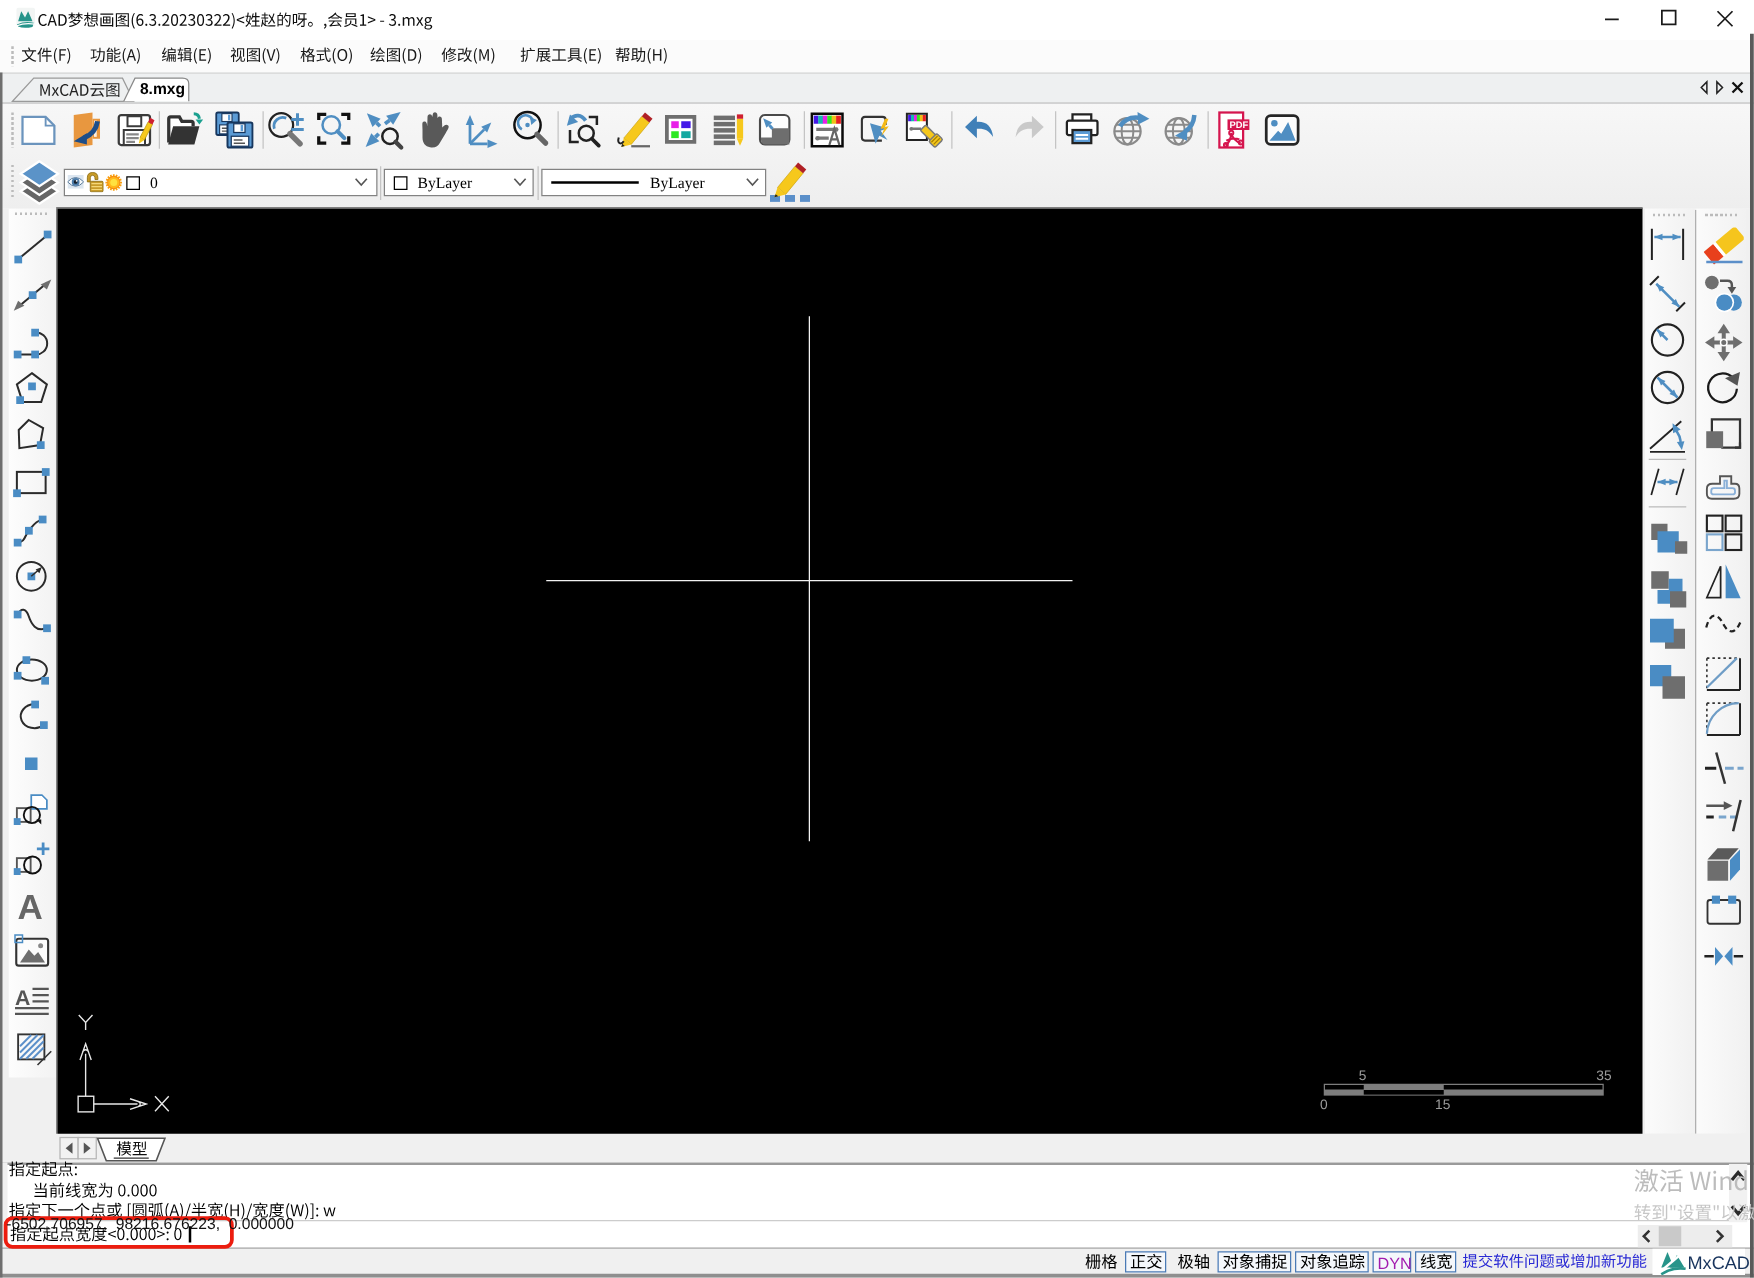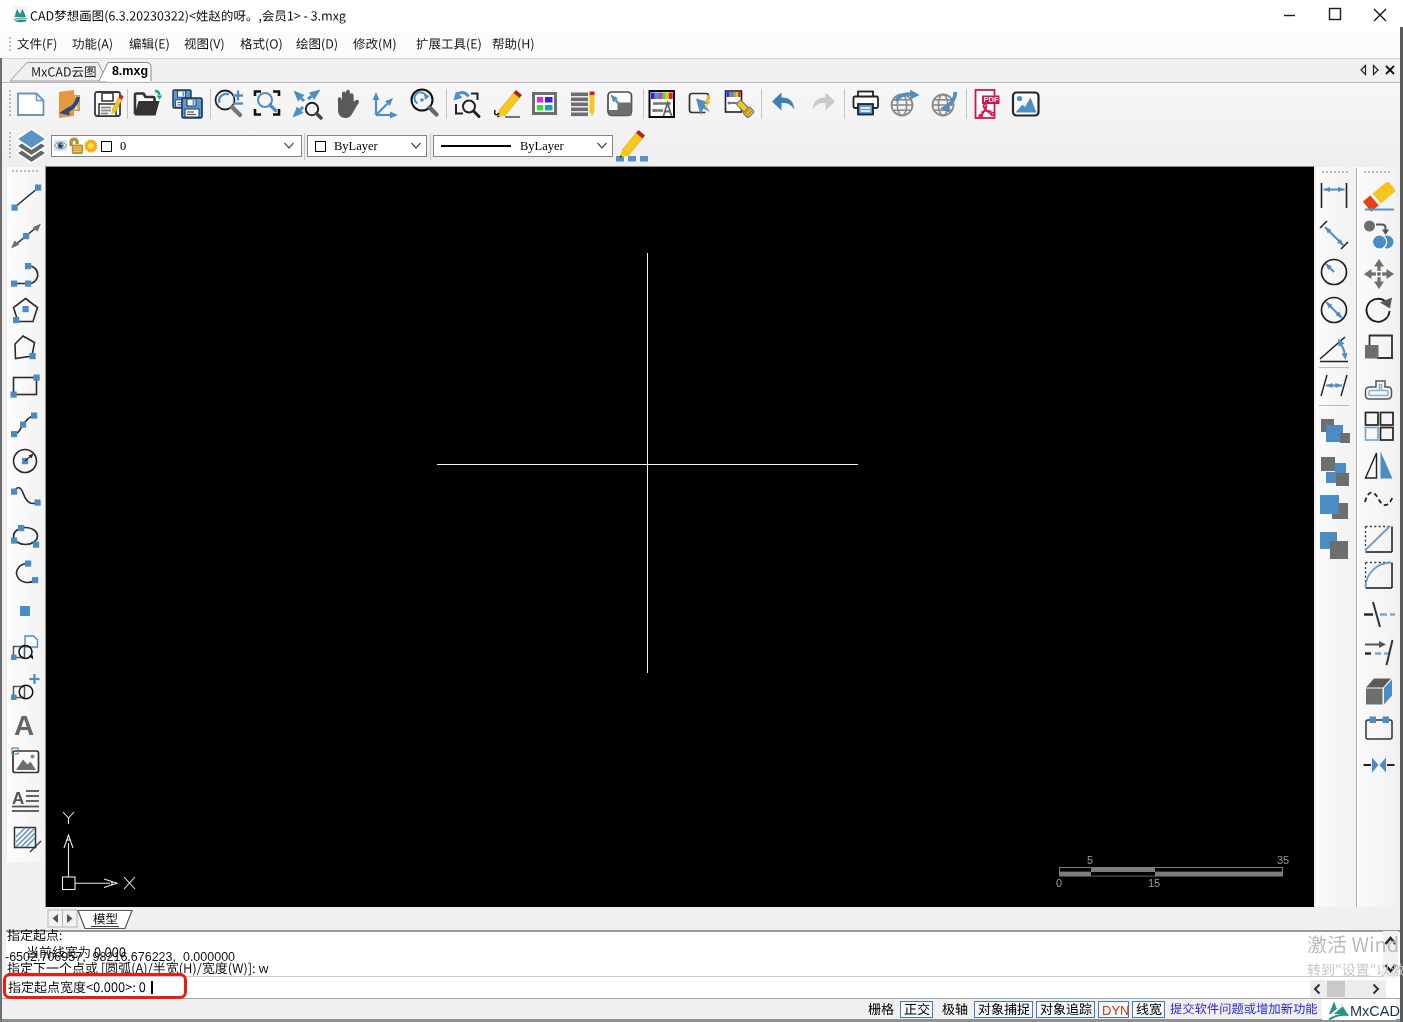--- a/index.html
+++ b/index.html
@@ -731,41 +731,41 @@
 <rect x="17" y="1" width="18" height="16" fill="#c9c9c9"></rect>
 <path d="M9.5 4.5 L5 9 L9.5 13.5" fill="none" stroke="#333" stroke-width="2"></path>
 <path d="M63.5 4.5 L68 9 L63.5 13.5" fill="none" stroke="#333" stroke-width="2"></path>
 </svg>
 <svg style="position:absolute;left:1307px;top:932.0px;" width="95" height="29" viewBox="0 0 95 29">
     <path d="M6.8 9.0H10.3V10.6H6.8ZM6.8 6.4H10.3V7.9H6.8ZM1.3 4.3C2.3 5.0 3.5 6.1 4.1 6.8L5.0 5.8C4.4 5.1 3.1 4.1 2.1 3.4ZM0.7 9.8C1.7 10.4 2.9 11.4 3.5 12.0L4.4 10.9C3.7 10.3 2.5 9.5 1.5 8.9ZM0.9 20.5 2.1 21.3C3.0 19.5 3.9 17.1 4.6 15.0L3.6 14.3C2.8 16.5 1.7 19.0 0.9 20.5ZM13.8 3.2C13.5 6.3 12.8 9.3 11.6 11.4V5.2H8.9L9.6 3.4L8.0 3.2C7.9 3.8 7.7 4.6 7.5 5.2H5.6V11.7H11.5C11.8 11.9 12.3 12.5 12.5 12.7C12.8 12.2 13.1 11.6 13.4 10.9C13.7 12.8 14.2 14.9 15.0 16.7C14.1 18.4 13.1 19.7 11.6 20.7C11.9 20.9 12.4 21.4 12.6 21.6C13.8 20.6 14.8 19.5 15.6 18.1C16.3 19.5 17.3 20.7 18.4 21.6C18.6 21.2 19.1 20.6 19.4 20.4C18.1 19.5 17.1 18.2 16.3 16.7C17.3 14.5 17.9 11.7 18.3 8.4H19.2V7.0H14.6C14.8 5.9 15.0 4.6 15.2 3.4ZM7.3 12.1 7.8 13.2H4.7V14.5H6.7V15.2C6.7 16.7 6.4 19.0 4.0 20.7C4.3 21.0 4.8 21.4 5.0 21.6C6.9 20.2 7.6 18.5 7.9 17.0H10.2C10.1 18.9 10.0 19.7 9.8 19.9C9.6 20.1 9.5 20.1 9.2 20.1C9.0 20.1 8.3 20.1 7.6 20.0C7.8 20.4 7.9 20.9 8.0 21.3C8.7 21.3 9.5 21.3 9.9 21.3C10.3 21.2 10.6 21.1 10.9 20.8C11.3 20.4 11.4 19.2 11.5 16.3C11.6 16.1 11.6 15.7 11.6 15.7H8.0V15.2V14.5H12.2V13.2H9.2C9.1 12.8 8.8 12.2 8.6 11.8ZM17.0 8.4C16.7 11.0 16.3 13.2 15.6 15.1C14.8 13.0 14.4 10.8 14.1 8.7L14.2 8.4Z M21.8 4.5C23.0 5.2 24.7 6.1 25.6 6.8L26.4 5.5C25.6 5.0 23.9 4.0 22.7 3.5ZM20.8 10.0C22.1 10.7 23.7 11.6 24.5 12.2L25.4 11.0C24.5 10.4 22.8 9.5 21.7 8.9ZM21.3 20.3 22.6 21.3C23.8 19.5 25.2 17.0 26.2 14.9L25.1 13.9C24.0 16.1 22.4 18.8 21.3 20.3ZM26.4 9.1V10.5H32.2V13.8H27.8V21.6H29.2V20.7H36.4V21.5H37.8V13.8H33.6V10.5H39.1V9.1H33.6V5.6C35.3 5.3 37.0 4.9 38.3 4.4L37.1 3.3C34.9 4.1 30.8 4.7 27.3 5.1C27.5 5.4 27.7 6.0 27.8 6.3C29.2 6.2 30.7 6.0 32.2 5.8V9.1ZM29.2 19.4V15.2H36.4V19.4Z M48.1 20.0H50.3L52.5 11.2C52.7 10.0 53.0 8.9 53.2 7.8H53.3C53.5 8.9 53.8 10.0 54.0 11.2L56.2 20.0H58.5L61.5 5.3H59.7L58.2 13.3C57.9 14.9 57.6 16.5 57.4 18.1H57.2C56.9 16.5 56.6 14.9 56.2 13.3L54.2 5.3H52.5L50.4 13.3C50.1 14.9 49.7 16.5 49.4 18.1H49.3C49.0 16.5 48.7 14.9 48.4 13.3L46.9 5.3H45.0Z M63.9 20.0H65.7V9.1H63.9ZM64.8 6.9C65.5 6.9 66.0 6.4 66.0 5.7C66.0 5.0 65.5 4.5 64.8 4.5C64.1 4.5 63.6 5.0 63.6 5.7C63.6 6.4 64.1 6.9 64.8 6.9Z M69.4 20.0H71.2V12.1C72.3 11.0 73.1 10.5 74.2 10.5C75.6 10.5 76.2 11.3 76.2 13.4V20.0H78.1V13.1C78.1 10.4 77.0 8.9 74.7 8.9C73.3 8.9 72.1 9.7 71.1 10.7H71.1L70.9 9.1H69.4Z M85.3 20.3C86.6 20.3 87.7 19.6 88.6 18.7H88.6L88.8 20.0H90.3V4.1H88.5V8.3L88.6 10.1C87.6 9.3 86.8 8.9 85.5 8.9C83.0 8.9 80.8 11.1 80.8 14.6C80.8 18.2 82.6 20.3 85.3 20.3ZM85.7 18.7C83.8 18.7 82.7 17.2 82.7 14.6C82.7 12.1 84.1 10.4 85.8 10.4C86.7 10.4 87.6 10.7 88.5 11.5V17.2C87.6 18.2 86.7 18.7 85.7 18.7Z" fill="#bcbcbc"></path>
   </svg>
 <svg style="position:absolute;left:1307px;top:961.0px;" width="114" height="20" viewBox="0 0 114 20">
     <path d="M1.1 9.4C1.2 9.2 1.7 9.2 2.2 9.2H3.4V11.2L0.6 11.7L0.8 12.7L3.4 12.2V15.1H4.4V12.0L6.3 11.6L6.3 10.7L4.4 11.0V9.2H5.9V8.2H4.4V6.1H3.4V8.2H2.0C2.5 7.2 2.9 6.1 3.3 4.9H5.8V3.9H3.6C3.7 3.4 3.8 2.9 3.9 2.4L2.9 2.2C2.8 2.8 2.7 3.3 2.6 3.9H0.6V4.9H2.3C2.0 6.0 1.7 7.0 1.5 7.3C1.2 7.9 1.1 8.4 0.8 8.4C0.9 8.7 1.1 9.2 1.1 9.4ZM6.0 6.5V7.5H8.0C7.7 8.5 7.4 9.4 7.2 10.1H11.2C10.7 10.8 10.1 11.6 9.5 12.4C9.1 12.1 8.6 11.8 8.1 11.5L7.4 12.2C8.9 13.0 10.5 14.3 11.3 15.1L12.0 14.3C11.6 13.9 11.0 13.4 10.3 12.9C11.2 11.8 12.2 10.5 12.9 9.4L12.2 9.1L12.0 9.1H8.6L9.1 7.5H13.4V6.5H9.4L9.8 4.9H12.9V3.9H10.1L10.5 2.4L9.5 2.2L9.0 3.9H6.5V4.9H8.8L8.3 6.5Z M23.0 3.4V11.9H24.0V3.4ZM25.7 2.5V13.5C25.7 13.7 25.7 13.8 25.4 13.8C25.2 13.8 24.4 13.8 23.6 13.8C23.8 14.1 23.9 14.5 24.0 14.8C25.0 14.8 25.8 14.8 26.2 14.6C26.6 14.4 26.8 14.1 26.8 13.5V2.5ZM14.9 13.4 15.1 14.4C17.0 14.1 19.6 13.6 22.1 13.1L22.1 12.1L19.1 12.7V10.5H21.9V9.5H19.1V8.1H18.1V9.5H15.4V10.5H18.1V12.9ZM15.7 7.9C16.0 7.7 16.5 7.6 20.9 7.2C21.1 7.5 21.3 7.8 21.4 8.1L22.2 7.6C21.8 6.8 20.9 5.5 20.1 4.5L19.3 5.0C19.7 5.4 20.0 5.9 20.4 6.4L16.8 6.7C17.3 5.9 17.9 5.0 18.4 4.1H22.2V3.2H15.0V4.1H17.2C16.8 5.1 16.2 6.0 16.0 6.2C15.8 6.6 15.5 6.8 15.3 6.9C15.4 7.1 15.6 7.6 15.7 7.9Z M29.5 7.2H30.3L30.6 4.6L30.6 3.2H29.3L29.3 4.6ZM32.3 7.2H33.1L33.3 4.6L33.4 3.2H32.0L32.0 4.6Z M36.3 3.1C37.1 3.8 38.0 4.7 38.5 5.3L39.2 4.6C38.7 4.0 37.8 3.1 37.0 2.5ZM35.2 6.6V7.6H37.2V12.7C37.2 13.3 36.8 13.8 36.5 13.9C36.7 14.2 37.0 14.6 37.1 14.8C37.3 14.6 37.7 14.3 40.2 12.4C40.0 12.2 39.9 11.8 39.8 11.6L38.2 12.7V6.6ZM41.5 2.7V4.3C41.5 5.3 41.2 6.5 39.4 7.3C39.6 7.5 39.9 7.9 40.0 8.1C42.1 7.2 42.5 5.6 42.5 4.3V3.7H45.0V6.0C45.0 7.0 45.2 7.4 46.2 7.4C46.3 7.4 47.0 7.4 47.2 7.4C47.5 7.4 47.8 7.4 48.0 7.4C47.9 7.1 47.9 6.7 47.9 6.5C47.7 6.5 47.4 6.5 47.2 6.5C47.0 6.5 46.4 6.5 46.2 6.5C46.0 6.5 46.0 6.4 46.0 6.0V2.7ZM45.9 9.4C45.4 10.5 44.6 11.5 43.7 12.2C42.8 11.4 42.0 10.5 41.5 9.4ZM40.0 8.4V9.4H40.7L40.5 9.5C41.1 10.8 41.9 11.9 42.9 12.8C41.8 13.5 40.6 13.9 39.4 14.2C39.6 14.4 39.8 14.9 39.9 15.1C41.3 14.8 42.6 14.2 43.7 13.5C44.8 14.2 46.0 14.8 47.5 15.2C47.6 14.9 47.9 14.4 48.1 14.2C46.8 13.9 45.6 13.5 44.5 12.8C45.7 11.8 46.7 10.4 47.2 8.7L46.6 8.4L46.4 8.4Z M57.8 3.5H60.1V4.8H57.8ZM54.5 3.5H56.8V4.8H54.5ZM51.3 3.5H53.5V4.8H51.3ZM51.3 8.0V13.9H49.4V14.7H61.9V13.9H59.9V8.0H55.6L55.8 7.2H61.5V6.4H55.9L56.1 5.6H61.2V2.8H50.3V5.6H55.0L54.9 6.4H49.6V7.2H54.7L54.6 8.0ZM52.3 13.9V13.0H58.9V13.9ZM52.3 10.2H58.9V11.0H52.3ZM52.3 9.5V8.7H58.9V9.5ZM52.3 11.6H58.9V12.4H52.3Z M64.2 7.2H65.0L65.2 4.6L65.2 3.2H63.9L63.9 4.6ZM66.9 7.2H67.7L68.0 4.6L68.0 3.2H66.6L66.7 4.6Z M74.5 4.0C75.3 5.0 76.2 6.5 76.6 7.4L77.6 6.8C77.1 5.9 76.2 4.6 75.4 3.5ZM79.9 2.8C79.6 9.0 78.6 12.5 74.1 14.3C74.4 14.5 74.8 15.0 74.9 15.2C76.8 14.3 78.1 13.2 79.0 11.7C80.2 12.8 81.3 14.2 81.9 15.1L82.8 14.4C82.1 13.4 80.7 11.9 79.5 10.8C80.5 8.8 80.9 6.2 81.0 2.8ZM71.2 13.7C71.6 13.4 72.1 13.1 76.2 11.1C76.1 10.9 76.0 10.5 75.9 10.2L72.6 11.7V3.3H71.5V11.6C71.5 12.2 71.0 12.7 70.7 12.9C70.8 13.0 71.1 13.5 71.2 13.7Z M88.0 6.3H90.5V7.4H88.0ZM88.0 4.5H90.5V5.5H88.0ZM84.2 3.0C84.9 3.5 85.7 4.3 86.1 4.8L86.8 4.1C86.3 3.6 85.5 2.9 84.8 2.4ZM83.8 6.9C84.4 7.3 85.3 8.0 85.7 8.4L86.3 7.7C85.9 7.2 85.0 6.6 84.4 6.2ZM83.9 14.4 84.8 14.9C85.3 13.7 86.0 12.0 86.5 10.5L85.8 10.0C85.2 11.5 84.5 13.3 83.9 14.4ZM93.0 2.2C92.7 4.4 92.2 6.5 91.4 8.0V3.7H89.5L90.0 2.4L88.9 2.2C88.8 2.6 88.6 3.2 88.5 3.7H87.2V8.2H91.3C91.5 8.4 91.9 8.7 92.0 8.9C92.2 8.5 92.4 8.1 92.6 7.6C92.8 9.0 93.2 10.4 93.7 11.7C93.2 12.9 92.4 13.8 91.4 14.5C91.6 14.6 92.0 15.0 92.1 15.1C93.0 14.4 93.7 13.7 94.2 12.7C94.7 13.6 95.4 14.5 96.2 15.1C96.3 14.9 96.7 14.4 96.9 14.3C95.9 13.6 95.2 12.7 94.7 11.7C95.4 10.1 95.8 8.2 96.1 5.9H96.7V4.9H93.5C93.6 4.1 93.8 3.2 93.9 2.4ZM88.4 8.5 88.7 9.3H86.6V10.1H88.0V10.6C88.0 11.7 87.8 13.3 86.0 14.5C86.3 14.7 86.6 15.0 86.8 15.1C88.1 14.2 88.6 13.0 88.8 11.9H90.4C90.3 13.3 90.2 13.8 90.1 14.0C90.0 14.1 89.9 14.1 89.7 14.1C89.6 14.1 89.1 14.1 88.6 14.0C88.7 14.3 88.8 14.6 88.9 14.9C89.4 14.9 89.9 14.9 90.2 14.9C90.5 14.9 90.7 14.8 90.9 14.6C91.2 14.3 91.3 13.5 91.4 11.4C91.4 11.3 91.4 11.0 91.4 11.0H88.9V10.7V10.1H91.8V9.3H89.7C89.6 8.9 89.4 8.6 89.3 8.3ZM95.2 5.9C95.0 7.7 94.7 9.3 94.2 10.6C93.7 9.1 93.4 7.5 93.2 6.1L93.2 5.9Z M98.5 3.2C99.4 3.6 100.6 4.3 101.2 4.7L101.8 3.9C101.2 3.5 100.0 2.8 99.1 2.4ZM97.9 7.0C98.7 7.5 99.9 8.1 100.5 8.5L101.0 7.7C100.4 7.3 99.3 6.6 98.4 6.2ZM98.2 14.2 99.1 14.9C99.9 13.6 100.9 11.9 101.6 10.4L100.9 9.7C100.0 11.3 98.9 13.1 98.2 14.2ZM101.8 6.3V7.3H105.8V9.7H102.8V15.1H103.7V14.5H108.7V15.0H109.7V9.7H106.8V7.3H110.7V6.3H106.8V3.9C108.0 3.7 109.1 3.4 110.1 3.1L109.2 2.3C107.7 2.8 104.8 3.3 102.4 3.5C102.5 3.8 102.7 4.2 102.7 4.4C103.7 4.3 104.8 4.2 105.8 4.1V6.3ZM103.7 13.6V10.6H108.7V13.6Z" fill="#c6c6c6"></path>
   </svg>
-<div class="ab" style="left:5px;top:950px;font:12.5px 'Liberation Sans',sans-serif;color:#111">-6502.706957,&nbsp; 98216.676223,&nbsp; 0.000000</div>
+<div class="ab" style="left:5px;top:972px;font:12.5px 'Liberation Sans',sans-serif;color:#111">-6502.706957,&nbsp; 98216.676223,&nbsp; 0.000000</div>
 <svg style="position:absolute;left:868px;top:1000.5px;" width="29" height="19" viewBox="0 0 29 19">
     <path d="M8.7 2.6V7.3H7.9V2.6H5.1V7.3H4.4V8.2H5.1C5.1 10.0 4.8 12.1 3.8 13.6C4.0 13.7 4.4 13.9 4.5 14.1C5.6 12.4 5.9 10.1 5.9 8.2H7.1V12.9C7.1 13.0 7.0 13.1 6.9 13.1C6.8 13.1 6.4 13.1 6.0 13.1C6.1 13.3 6.2 13.7 6.3 13.9C6.9 13.9 7.3 13.9 7.5 13.7C7.8 13.6 7.9 13.3 7.9 12.9V8.2H8.7V8.2C8.7 9.9 8.7 12.1 8.0 13.7C8.2 13.7 8.6 13.9 8.7 14.1C9.5 12.5 9.5 10.0 9.5 8.2V8.2H10.8V13.0C10.8 13.2 10.8 13.2 10.6 13.2C10.5 13.2 10.1 13.2 9.7 13.2C9.8 13.4 10.0 13.8 10.0 14.1C10.6 14.1 11.0 14.1 11.3 13.9C11.6 13.8 11.7 13.5 11.7 13.0V8.2H12.5V7.3H11.7V2.6ZM10.8 7.3H9.5V3.4H10.8ZM7.1 7.3H5.9V3.4H7.1ZM2.1 2.1V4.8H0.7V5.7H2.1C1.8 7.5 1.1 9.6 0.4 10.8C0.6 11.0 0.8 11.3 0.9 11.6C1.4 10.9 1.8 9.7 2.1 8.5V14.0H3.0V7.6C3.3 8.1 3.7 8.8 3.8 9.2L4.4 8.4C4.2 8.1 3.3 6.7 3.0 6.2V5.7H4.2V4.8H3.0V2.1Z M20.5 4.3H23.3C22.9 5.1 22.4 5.9 21.8 6.6C21.2 5.9 20.7 5.2 20.3 4.6ZM15.6 2.1V4.9H13.7V5.8H15.5C15.1 7.6 14.2 9.6 13.4 10.7C13.5 10.9 13.8 11.3 13.9 11.6C14.5 10.7 15.1 9.3 15.6 7.8V14.0H16.5V7.5C17.0 8.0 17.4 8.7 17.6 9.1L18.2 8.4C18.0 8.0 16.9 6.7 16.5 6.4V5.8H18.0L17.7 6.0C17.9 6.2 18.3 6.5 18.5 6.7C18.9 6.3 19.4 5.9 19.8 5.3C20.1 5.9 20.6 6.6 21.1 7.2C20.0 8.1 18.7 8.8 17.4 9.2C17.6 9.4 17.9 9.8 18.0 10.0C18.3 9.9 18.7 9.8 19.0 9.6V14.1H19.9V13.5H23.5V14.0H24.5V9.5L25.1 9.7C25.2 9.5 25.5 9.1 25.7 8.9C24.4 8.5 23.3 7.9 22.4 7.2C23.3 6.2 24.1 5.1 24.6 3.7L23.9 3.4L23.8 3.5H21.0C21.2 3.1 21.3 2.7 21.5 2.3L20.6 2.1C20.1 3.4 19.2 4.7 18.2 5.6V4.9H16.5V2.1ZM19.9 12.6V10.1H23.5V12.6ZM19.6 9.3C20.4 8.9 21.1 8.4 21.8 7.8C22.4 8.3 23.2 8.9 24.0 9.3Z" fill="#000"></path>
   </svg>
 <div class="ab" style="left:900px;top:1001px;width:33px;height:17px;background:#f4f7fb;border:1px solid #4a7ab5;box-sizing:border-box"></div>
 <svg style="position:absolute;left:904px;top:1000.5px;" width="29" height="19" viewBox="0 0 29 19">
     <path d="M2.4 6.4V12.5H0.7V13.5H12.3V12.5H7.3V8.4H11.4V7.5H7.3V4.0H11.9V3.0H1.2V4.0H6.3V12.5H3.4V6.4Z M17.1 5.2C16.4 6.2 15.1 7.3 13.9 7.9C14.1 8.1 14.5 8.4 14.7 8.6C15.8 7.9 17.2 6.7 18.1 5.6ZM21.0 5.8C22.2 6.6 23.7 7.9 24.3 8.7L25.2 8.0C24.5 7.2 23.0 6.0 21.8 5.2ZM17.6 7.5 16.7 7.8C17.2 9.1 17.9 10.1 18.8 11.0C17.5 12.1 15.7 12.7 13.6 13.2C13.8 13.4 14.1 13.8 14.2 14.1C16.3 13.5 18.1 12.8 19.5 11.7C20.9 12.8 22.7 13.5 24.8 14.0C25.0 13.7 25.2 13.3 25.5 13.1C23.4 12.7 21.6 12.0 20.3 11.0C21.2 10.1 21.9 9.1 22.5 7.7L21.5 7.4C21.0 8.6 20.4 9.6 19.5 10.4C18.7 9.6 18.0 8.6 17.6 7.5ZM18.4 2.3C18.8 2.8 19.1 3.4 19.3 3.9H13.9V4.8H25.1V3.9H19.7L20.3 3.7C20.1 3.2 19.7 2.5 19.4 2.0Z" fill="#000"></path>
   </svg>
 <svg style="position:absolute;left:942px;top:1000.5px;" width="29" height="19" viewBox="0 0 29 19">
     <path d="M2.5 2.1V4.6H0.8V5.5H2.5C2.1 7.3 1.2 9.3 0.4 10.4C0.6 10.7 0.8 11.1 0.9 11.4C1.5 10.5 2.1 9.1 2.5 7.7V14.0H3.4V7.1C3.8 7.7 4.2 8.5 4.4 8.9L5.0 8.2C4.8 7.9 3.7 6.3 3.4 5.9V5.5H4.9V4.6H3.4V2.1ZM5.0 2.9V3.8H6.5C6.4 8.2 5.8 11.5 3.8 13.5C4.0 13.6 4.5 13.9 4.6 14.1C5.9 12.6 6.6 10.8 7.0 8.5C7.5 9.6 8.0 10.6 8.7 11.5C8.0 12.3 7.2 12.9 6.3 13.3C6.5 13.5 6.8 13.8 7.0 14.1C7.9 13.6 8.7 13.0 9.4 12.2C10.1 13.0 10.9 13.6 11.9 14.0C12.1 13.8 12.3 13.4 12.6 13.2C11.6 12.8 10.7 12.2 10.0 11.5C10.9 10.2 11.7 8.7 12.1 6.7L11.5 6.4L11.3 6.5H9.8C10.1 5.4 10.5 4.0 10.8 2.9ZM7.4 3.8H9.6C9.3 5.0 8.9 6.4 8.6 7.3H11.0C10.6 8.7 10.1 9.8 9.4 10.8C8.4 9.6 7.7 8.1 7.3 6.5C7.3 5.7 7.4 4.8 7.4 3.8Z M19.9 9.4H21.6V12.4H19.9ZM19.9 8.5V5.7H21.6V8.5ZM24.2 9.4V12.4H22.5V9.4ZM24.2 8.5H22.5V5.7H24.2ZM21.6 2.1V4.8H19.0V14.0H19.9V13.3H24.2V14.0H25.1V4.8H22.6V2.1ZM14.1 8.7C14.2 8.6 14.6 8.5 15.1 8.5H16.3V10.4L13.6 10.8L13.8 11.8L16.3 11.3V14.0H17.2V11.1L18.6 10.8L18.5 10.0L17.2 10.2V8.5H18.4V7.6H17.2V5.6H16.3V7.6H15.0C15.3 6.7 15.7 5.6 16.0 4.5H18.4V3.6H16.3C16.4 3.1 16.5 2.7 16.5 2.3L15.6 2.1C15.5 2.6 15.4 3.1 15.3 3.6H13.7V4.5H15.1C14.8 5.6 14.5 6.4 14.4 6.8C14.2 7.3 14.0 7.8 13.8 7.8C13.9 8.1 14.1 8.5 14.1 8.7Z" fill="#000"></path>
   </svg>
 <div class="ab" style="left:974px;top:1001px;width:59px;height:17px;background:#f4f7fb;border:1px solid #4a7ab5;box-sizing:border-box"></div>
 <svg style="position:absolute;left:978px;top:1000.5px;" width="55" height="19" viewBox="0 0 55 19">
     <path d="M6.5 7.9C7.1 8.8 7.7 10.0 7.9 10.8L8.8 10.4C8.6 9.6 8.0 8.4 7.3 7.5ZM1.2 7.1C2.0 7.8 2.8 8.7 3.6 9.5C2.8 11.2 1.8 12.5 0.6 13.2C0.8 13.4 1.1 13.8 1.3 14.0C2.5 13.2 3.5 12.0 4.3 10.4C4.9 11.1 5.3 11.8 5.7 12.4L6.4 11.6C6.1 11.0 5.4 10.2 4.7 9.3C5.3 7.9 5.8 6.1 6.0 4.0L5.3 3.8L5.2 3.8H0.9V4.7H4.9C4.7 6.1 4.4 7.4 4.0 8.5C3.3 7.8 2.6 7.1 1.9 6.5ZM9.9 2.1V5.2H6.3V6.1H9.9V12.7C9.9 12.9 9.9 13.0 9.6 13.0C9.4 13.0 8.7 13.0 7.9 13.0C8.0 13.3 8.1 13.8 8.2 14.0C9.3 14.0 10.0 14.0 10.3 13.8C10.8 13.7 10.9 13.4 10.9 12.7V6.1H12.5V5.2H10.9V2.1Z M17.4 2.0C16.7 3.1 15.4 4.4 13.7 5.3C13.9 5.5 14.2 5.8 14.3 6.0C14.6 5.9 14.8 5.7 15.1 5.5V7.7H17.3C16.3 8.3 15.1 8.7 13.8 9.0C14.0 9.2 14.2 9.5 14.3 9.7C15.6 9.3 16.8 8.9 17.8 8.2C18.2 8.4 18.5 8.6 18.7 8.9C17.6 9.6 15.8 10.4 14.3 10.7C14.5 10.9 14.7 11.2 14.8 11.4C16.3 11.0 18.1 10.2 19.2 9.4C19.4 9.6 19.6 9.8 19.8 10.1C18.4 11.1 16.0 12.1 14.1 12.6C14.3 12.8 14.5 13.1 14.7 13.4C16.5 12.8 18.6 11.9 20.1 10.8C20.4 11.7 20.3 12.5 19.8 12.8C19.5 13.0 19.2 13.0 18.9 13.0C18.6 13.0 18.1 13.0 17.6 13.0C17.8 13.2 17.9 13.6 17.9 13.9C18.3 13.9 18.7 13.9 19.0 13.9C19.6 13.9 19.9 13.8 20.4 13.5C21.3 13.0 21.5 11.6 20.9 10.3L21.6 9.9C22.1 11.1 23.2 12.6 24.7 13.4C24.9 13.1 25.2 12.7 25.4 12.5C23.9 11.9 22.9 10.6 22.3 9.5C23.0 9.2 23.6 8.8 24.2 8.4L23.4 7.9C22.7 8.4 21.5 9.1 20.5 9.6C20.1 8.9 19.4 8.3 18.5 7.7L18.6 7.7H24.0V4.7H20.6C20.9 4.3 21.3 3.8 21.6 3.3L20.9 2.9L20.8 3.0H17.9C18.1 2.7 18.3 2.5 18.5 2.2ZM17.2 3.7H20.2C20.0 4.1 19.7 4.4 19.4 4.7H16.1C16.5 4.4 16.9 4.1 17.2 3.7ZM16.0 5.5H19.4C19.1 6.0 18.7 6.5 18.3 6.9H16.0ZM20.4 5.5H23.1V6.9H19.4C19.8 6.5 20.1 6.0 20.4 5.5Z M35.5 2.8C36.2 3.2 37.1 3.7 37.5 4.0H35.0V2.1H34.1V4.0H30.8V4.9H34.1V6.2H31.2V14.0H32.1V11.3H34.1V13.9H35.0V11.3H37.1V13.0C37.1 13.2 37.1 13.2 36.9 13.2C36.8 13.3 36.3 13.3 35.7 13.2C35.8 13.5 35.9 13.8 35.9 14.0C36.8 14.0 37.3 14.0 37.6 13.9C37.9 13.8 38.1 13.5 38.1 13.0V6.2H35.0V4.9H38.3V4.0H37.7L38.1 3.4C37.6 3.1 36.7 2.5 36.0 2.2ZM37.1 7.1V8.3H35.0V7.1ZM34.1 7.1V8.3H32.1V7.1ZM32.1 9.2H34.1V10.5H32.1ZM37.1 9.2V10.5H35.0V9.2ZM28.4 2.1V4.7H26.5V5.6H28.4V8.4C27.6 8.7 26.9 8.9 26.4 9.0L26.6 9.9L28.4 9.4V12.9C28.4 13.1 28.3 13.2 28.1 13.2C27.9 13.2 27.4 13.2 26.8 13.2C26.9 13.4 27.1 13.8 27.1 14.0C28.0 14.0 28.5 14.0 28.8 13.9C29.2 13.7 29.3 13.5 29.3 12.9V9.1L30.9 8.6L30.8 7.7L29.3 8.2V5.6H30.7V4.7H29.3V2.1Z M45.4 3.5H49.6V6.1H45.4ZM41.1 2.1V4.7H39.5V5.6H41.1V8.5L39.4 9.0L39.6 10.0L41.1 9.5V12.9C41.1 13.1 41.1 13.1 40.9 13.1C40.8 13.1 40.3 13.1 39.7 13.1C39.8 13.4 39.9 13.8 40.0 14.0C40.8 14.0 41.3 14.0 41.6 13.8C42.0 13.7 42.1 13.4 42.1 12.9V9.2L43.6 8.7L43.5 7.8L42.1 8.2V5.6H43.6V4.7H42.1V2.1ZM44.5 2.7V7.0H47.0V12.6C46.3 12.3 45.7 11.6 45.3 10.4C45.4 9.8 45.5 9.2 45.6 8.4L44.7 8.4C44.5 10.6 44.0 12.4 42.7 13.4C42.9 13.6 43.3 13.9 43.4 14.0C44.2 13.4 44.7 12.5 45.0 11.5C45.9 13.4 47.3 13.8 49.2 13.8H51.3C51.4 13.6 51.5 13.2 51.6 13.0C51.2 13.0 49.5 13.0 49.2 13.0C48.8 13.0 48.4 12.9 48.0 12.9V9.9H51.0V9.0H48.0V7.0H50.6V2.7Z" fill="#000"></path>
   </svg>
 <div class="ab" style="left:1036px;top:1001px;width:59px;height:17px;background:#f4f7fb;border:1px solid #4a7ab5;box-sizing:border-box"></div>
 <svg style="position:absolute;left:1040px;top:1000.5px;" width="55" height="19" viewBox="0 0 55 19">
     <path d="M6.5 7.9C7.1 8.8 7.7 10.0 7.9 10.8L8.8 10.4C8.6 9.6 8.0 8.4 7.3 7.5ZM1.2 7.1C2.0 7.8 2.8 8.7 3.6 9.5C2.8 11.2 1.8 12.5 0.6 13.2C0.8 13.4 1.1 13.8 1.3 14.0C2.5 13.2 3.5 12.0 4.3 10.4C4.9 11.1 5.3 11.8 5.7 12.4L6.4 11.6C6.1 11.0 5.4 10.2 4.7 9.3C5.3 7.9 5.8 6.1 6.0 4.0L5.3 3.8L5.2 3.8H0.9V4.7H4.9C4.7 6.1 4.4 7.4 4.0 8.5C3.3 7.8 2.6 7.1 1.9 6.5ZM9.9 2.1V5.2H6.3V6.1H9.9V12.7C9.9 12.9 9.9 13.0 9.6 13.0C9.4 13.0 8.7 13.0 7.9 13.0C8.0 13.3 8.1 13.8 8.2 14.0C9.3 14.0 10.0 14.0 10.3 13.8C10.8 13.7 10.9 13.4 10.9 12.7V6.1H12.5V5.2H10.9V2.1Z M17.4 2.0C16.7 3.1 15.4 4.4 13.7 5.3C13.9 5.5 14.2 5.8 14.3 6.0C14.6 5.9 14.8 5.7 15.1 5.5V7.7H17.3C16.3 8.3 15.1 8.7 13.8 9.0C14.0 9.2 14.2 9.5 14.3 9.7C15.6 9.3 16.8 8.9 17.8 8.2C18.2 8.4 18.5 8.6 18.7 8.9C17.6 9.6 15.8 10.4 14.3 10.7C14.5 10.9 14.7 11.2 14.8 11.4C16.3 11.0 18.1 10.2 19.2 9.4C19.4 9.6 19.6 9.8 19.8 10.1C18.4 11.1 16.0 12.1 14.1 12.6C14.3 12.8 14.5 13.1 14.7 13.4C16.5 12.8 18.6 11.9 20.1 10.8C20.4 11.7 20.3 12.5 19.8 12.8C19.5 13.0 19.2 13.0 18.9 13.0C18.6 13.0 18.1 13.0 17.6 13.0C17.8 13.2 17.9 13.6 17.9 13.9C18.3 13.9 18.7 13.9 19.0 13.9C19.6 13.9 19.9 13.8 20.4 13.5C21.3 13.0 21.5 11.6 20.9 10.3L21.6 9.9C22.1 11.1 23.2 12.6 24.7 13.4C24.9 13.1 25.2 12.7 25.4 12.5C23.9 11.9 22.9 10.6 22.3 9.5C23.0 9.2 23.6 8.8 24.2 8.4L23.4 7.9C22.7 8.4 21.5 9.1 20.5 9.6C20.1 8.9 19.4 8.3 18.5 7.7L18.6 7.7H24.0V4.7H20.6C20.9 4.3 21.3 3.8 21.6 3.3L20.9 2.9L20.8 3.0H17.9C18.1 2.7 18.3 2.5 18.5 2.2ZM17.2 3.7H20.2C20.0 4.1 19.7 4.4 19.4 4.7H16.1C16.5 4.4 16.9 4.1 17.2 3.7ZM16.0 5.5H19.4C19.1 6.0 18.7 6.5 18.3 6.9H16.0ZM20.4 5.5H23.1V6.9H19.4C19.8 6.5 20.1 6.0 20.4 5.5Z M27.0 3.0C27.7 3.6 28.5 4.5 28.9 5.1L29.7 4.5C29.2 3.9 28.4 3.1 27.7 2.5ZM31.1 3.4V11.9L32.0 11.9H37.6V8.1H32.0V6.9H37.2V3.4H34.2C34.4 3.1 34.6 2.6 34.7 2.2L33.7 2.0C33.6 2.4 33.4 3.0 33.2 3.4ZM32.0 4.3H36.2V6.0H32.0ZM32.0 8.9H36.7V11.0H32.0ZM29.4 6.6H26.6V7.5H28.5V11.8C27.9 12.0 27.2 12.5 26.6 13.1L27.2 13.9C27.9 13.2 28.5 12.6 29.0 12.6C29.2 12.6 29.6 12.9 30.1 13.2C30.9 13.7 32.0 13.8 33.5 13.8C34.9 13.8 37.2 13.7 38.3 13.7C38.4 13.4 38.5 12.9 38.6 12.7C37.2 12.8 35.1 12.9 33.5 12.9C32.1 12.9 31.0 12.9 30.3 12.4C29.9 12.2 29.6 12.0 29.4 11.9Z M45.6 6.0V6.9H50.2V6.0ZM45.6 10.1C45.2 11.0 44.5 12.0 43.8 12.7C44.0 12.8 44.4 13.1 44.5 13.3C45.2 12.5 46.0 11.4 46.5 10.4ZM49.2 10.5C49.8 11.3 50.5 12.5 50.8 13.2L51.6 12.8C51.3 12.1 50.6 10.9 50.0 10.1ZM40.9 3.5H43.0V5.8H40.9ZM44.4 8.4V9.3H47.4V13.0C47.4 13.1 47.4 13.1 47.2 13.2C47.1 13.2 46.5 13.2 45.9 13.2C46.1 13.4 46.2 13.8 46.2 14.0C47.0 14.0 47.6 14.0 47.9 13.9C48.2 13.7 48.3 13.5 48.3 13.0V9.3H51.4V8.4ZM46.9 2.3C47.1 2.7 47.3 3.3 47.4 3.7H44.5V5.9H45.4V4.6H50.3V5.9H51.2V3.7H48.5C48.3 3.2 48.0 2.6 47.7 2.0ZM39.4 12.5 39.7 13.4C40.9 13.0 42.6 12.5 44.2 12.0L44.1 11.2L42.6 11.6V9.3H44.1V8.4H42.6V6.6H43.9V2.6H40.0V6.6H41.8V11.8L40.9 12.1V7.9H40.1V12.3Z" fill="#000"></path>
   </svg>
 <div class="ab" style="left:1098px;top:1001px;width:31px;height:17px;background:#f4f7fb;border:1px solid #4a7ab5;box-sizing:border-box"></div>
-<div class="ab" style="left:1102px;top:1003px;font:13px 'Liberation Sans',sans-serif;color:#c2410c">DYN</div>
+<div class="ab" style="left:1102px;top:1003px;font:13px 'Liberation Sans',sans-serif;color:#a21caf">DYN</div>
 <div class="ab" style="left:1132px;top:1001px;width:33px;height:17px;background:#f4f7fb;border:1px solid #4a7ab5;box-sizing:border-box"></div>
 <svg style="position:absolute;left:1136px;top:1000.5px;" width="29" height="19" viewBox="0 0 29 19">
     <path d="M0.7 12.3 0.9 13.2C2.1 12.9 3.7 12.4 5.2 12.0L5.0 11.1C3.4 11.6 1.8 12.0 0.7 12.3ZM9.2 2.9C9.8 3.2 10.6 3.7 11.0 4.0L11.6 3.4C11.2 3.1 10.4 2.6 9.7 2.3ZM0.9 7.5C1.1 7.4 1.4 7.3 3.0 7.1C2.4 8.0 1.9 8.6 1.7 8.9C1.3 9.4 1.0 9.7 0.7 9.7C0.8 10.0 1.0 10.4 1.0 10.6C1.3 10.5 1.7 10.3 5.0 9.7C5.0 9.5 5.0 9.1 5.0 8.9L2.4 9.3C3.4 8.2 4.4 6.7 5.2 5.3L4.4 4.8C4.1 5.3 3.9 5.8 3.6 6.3L1.9 6.4C2.7 5.3 3.5 3.9 4.0 2.5L3.1 2.1C2.6 3.7 1.6 5.3 1.4 5.8C1.1 6.2 0.8 6.5 0.6 6.6C0.7 6.8 0.9 7.3 0.9 7.5ZM11.5 8.5C11.0 9.3 10.3 10.0 9.5 10.7C9.3 10.0 9.1 9.2 8.9 8.2L12.3 7.6L12.1 6.7L8.8 7.4C8.8 6.8 8.7 6.2 8.7 5.6L11.9 5.1L11.7 4.3L8.6 4.8C8.6 3.9 8.6 3.0 8.6 2.1H7.6C7.6 3.0 7.6 4.0 7.7 4.9L5.6 5.2L5.8 6.1L7.7 5.8C7.8 6.4 7.8 7.0 7.9 7.5L5.4 8.0L5.5 8.9L8.0 8.4C8.2 9.5 8.4 10.5 8.7 11.3C7.6 12.0 6.3 12.6 5.0 13.0C5.2 13.2 5.4 13.6 5.6 13.8C6.8 13.4 7.9 12.8 9.0 12.1C9.5 13.3 10.2 14.0 11.1 14.0C12.0 14.0 12.3 13.6 12.5 12.1C12.3 12.0 12.0 11.8 11.8 11.6C11.7 12.8 11.6 13.1 11.2 13.1C10.7 13.1 10.2 12.5 9.8 11.6C10.8 10.8 11.7 9.9 12.3 8.9Z M19.8 10.5V12.6C19.8 13.6 20.1 13.9 21.5 13.9C21.8 13.9 23.6 13.9 23.9 13.9C25.1 13.9 25.4 13.4 25.5 11.4C25.2 11.4 24.8 11.2 24.6 11.1C24.5 12.8 24.5 13.0 23.8 13.0C23.4 13.0 21.9 13.0 21.6 13.0C20.9 13.0 20.8 13.0 20.8 12.6V10.5ZM18.7 8.9V9.9C18.7 11.0 18.4 12.4 13.5 13.4C13.8 13.6 14.1 14.0 14.2 14.2C19.2 13.1 19.8 11.3 19.8 9.9V8.9ZM15.6 7.6V11.7H16.6V8.4H22.3V11.6H23.4V7.6ZM18.6 2.2C18.8 2.5 19.0 2.9 19.1 3.2H14.0V5.6H14.9V4.1H24.1V5.6H25.0V3.2H20.3C20.1 2.8 19.9 2.3 19.6 2.0ZM20.8 4.6V5.4H18.3V4.5H17.3V5.4H15.3V6.2H17.3V7.1H18.3V6.2H20.8V7.1H21.7V6.2H23.8V5.4H21.7V4.6Z" fill="#000"></path>
   </svg>
 <svg style="position:absolute;left:1170px;top:1000.7px;" width="150" height="18" viewBox="0 0 150 18">
     <path d="M5.9 4.7H10.0V5.7H5.9ZM5.9 3.1H10.0V4.0H5.9ZM5.0 2.4V6.4H10.9V2.4ZM5.3 8.6C5.1 10.5 4.5 11.9 3.4 12.7C3.6 12.9 4.0 13.1 4.1 13.3C4.8 12.7 5.3 12.0 5.6 11.0C6.4 12.8 7.7 13.1 9.5 13.1H11.7C11.7 12.9 11.8 12.5 11.9 12.3C11.5 12.3 9.9 12.3 9.5 12.3C9.1 12.3 8.7 12.3 8.4 12.2V10.3H10.9V9.5H8.4V8.1H11.5V7.3H4.5V8.1H7.5V12.0C6.8 11.7 6.2 11.1 5.9 10.1C6.0 9.7 6.1 9.2 6.1 8.7ZM2.0 2.0V4.5H0.5V5.3H2.0V8.0C1.4 8.2 0.8 8.4 0.4 8.5L0.6 9.4L2.0 8.9V12.1C2.0 12.3 2.0 12.3 1.8 12.3C1.7 12.4 1.2 12.4 0.7 12.3C0.8 12.6 0.9 13.0 0.9 13.2C1.7 13.2 2.2 13.2 2.5 13.0C2.8 12.9 2.9 12.6 2.9 12.1V8.7L4.2 8.2L4.1 7.4L2.9 7.7V5.3H4.2V4.5H2.9V2.0Z M16.2 5.0C15.5 5.9 14.3 6.9 13.2 7.5C13.4 7.6 13.7 8.0 13.9 8.2C15.0 7.5 16.3 6.4 17.1 5.3ZM19.9 5.5C21.0 6.3 22.4 7.4 23.0 8.2L23.8 7.6C23.1 6.8 21.7 5.7 20.6 4.9ZM16.6 7.1 15.8 7.4C16.3 8.6 17.0 9.6 17.8 10.4C16.5 11.4 14.9 12.1 12.9 12.5C13.1 12.7 13.3 13.1 13.4 13.3C15.4 12.8 17.1 12.1 18.5 11.0C19.8 12.1 21.5 12.8 23.5 13.2C23.6 13.0 23.9 12.6 24.1 12.4C22.1 12.0 20.5 11.4 19.2 10.4C20.0 9.6 20.7 8.6 21.2 7.3L20.3 7.0C19.9 8.2 19.3 9.1 18.5 9.9C17.7 9.1 17.1 8.2 16.6 7.1ZM17.4 2.2C17.7 2.6 18.1 3.2 18.3 3.7H13.1V4.6H23.8V3.7H18.7L19.2 3.5C19.1 3.0 18.6 2.3 18.3 1.9Z M31.9 2.0C31.6 3.9 31.1 5.7 30.3 6.8C30.5 6.9 30.9 7.2 31.0 7.4C31.5 6.6 31.9 5.7 32.2 4.7H35.4C35.2 5.6 35.0 6.5 34.8 7.1L35.6 7.3C35.8 6.5 36.1 5.1 36.4 4.0L35.8 3.8L35.7 3.8H32.4C32.6 3.3 32.7 2.7 32.8 2.1ZM32.8 5.9V6.4C32.8 8.2 32.6 10.7 30.0 12.7C30.2 12.8 30.5 13.1 30.7 13.3C32.2 12.1 32.9 10.8 33.3 9.5C33.8 11.2 34.6 12.5 35.9 13.3C36.0 13.0 36.3 12.7 36.5 12.5C34.9 11.7 34.1 9.8 33.6 7.6C33.7 7.2 33.7 6.8 33.7 6.4V5.9ZM25.8 8.2C25.9 8.1 26.2 8.0 26.7 8.0H28.0V9.8L25.1 10.2L25.3 11.2L28.0 10.7V13.2H28.9V10.6L30.5 10.3L30.5 9.5L28.9 9.7V8.0H30.4V7.2H28.9V5.4H28.0V7.2H26.7C27.1 6.4 27.5 5.4 27.8 4.3H30.5V3.4H28.1C28.3 3.0 28.4 2.6 28.5 2.2L27.6 2.0C27.5 2.5 27.4 3.0 27.2 3.4H25.2V4.3H26.9C26.6 5.3 26.3 6.1 26.1 6.4C25.9 7.0 25.7 7.3 25.5 7.4C25.6 7.6 25.7 8.0 25.8 8.2Z M40.8 8.1V9.0H44.3V13.3H45.3V9.0H48.6V8.1H45.3V5.4H48.1V4.5H45.3V2.1H44.3V4.5H42.7C42.8 3.9 43.0 3.3 43.1 2.8L42.2 2.6C41.9 4.2 41.4 5.8 40.7 6.8C40.9 6.9 41.3 7.1 41.5 7.3C41.8 6.8 42.1 6.1 42.4 5.4H44.3V8.1ZM40.2 2.0C39.5 3.9 38.4 5.7 37.3 6.9C37.5 7.1 37.7 7.6 37.8 7.8C38.2 7.4 38.6 6.9 39.0 6.4V13.3H39.8V5.0C40.3 4.1 40.7 3.2 41.1 2.3Z M50.3 4.7V13.3H51.3V4.7ZM50.5 2.6C51.1 3.2 51.9 4.1 52.3 4.6L53.0 4.1C52.6 3.6 51.8 2.7 51.1 2.1ZM53.6 2.7V3.5H59.4V12.0C59.4 12.2 59.4 12.3 59.2 12.3C58.9 12.3 58.2 12.3 57.5 12.3C57.6 12.5 57.7 12.9 57.8 13.2C58.8 13.2 59.4 13.2 59.8 13.0C60.2 12.9 60.4 12.6 60.4 12.0V2.7ZM53.2 5.7V11.0H54.0V10.2H57.5V5.7ZM54.0 6.5H56.6V9.4H54.0Z M63.7 4.7H66.2V5.7H63.7ZM63.7 3.2H66.2V4.1H63.7ZM62.8 2.5V6.3H67.0V2.5ZM70.0 5.8C70.0 9.0 69.7 10.5 67.1 11.4C67.3 11.5 67.5 11.8 67.6 12.0C70.4 11.0 70.7 9.2 70.8 5.8ZM70.5 10.0C71.3 10.6 72.2 11.4 72.7 11.9L73.2 11.3C72.7 10.8 71.8 10.0 71.0 9.5ZM63.0 8.6C63.0 10.4 62.7 11.8 61.9 12.8C62.1 12.9 62.4 13.1 62.6 13.3C63.0 12.7 63.3 12.0 63.5 11.1C64.6 12.7 66.4 13.0 69.1 13.0H73.0C73.1 12.8 73.2 12.4 73.3 12.2C72.6 12.3 69.6 12.3 69.1 12.3C67.6 12.2 66.4 12.2 65.4 11.8V10.0H67.4V9.3H65.4V8.0H67.7V7.3H62.1V8.0H64.6V11.3C64.2 11.0 63.9 10.6 63.7 10.1C63.8 9.7 63.8 9.2 63.8 8.6ZM68.1 4.5V9.7H68.9V5.2H71.8V9.6H72.7V4.5H70.3C70.5 4.1 70.7 3.7 70.8 3.3H73.2V2.5H67.6V3.3H69.9C69.8 3.7 69.6 4.1 69.5 4.5Z M82.3 2.6C83.1 2.9 84.0 3.5 84.4 3.9L85.0 3.3C84.5 2.9 83.6 2.3 82.9 2.0ZM74.6 11.5 74.7 12.4C76.2 12.1 78.2 11.7 80.1 11.3L80.0 10.4C78.0 10.8 75.9 11.2 74.6 11.5ZM76.2 6.7H78.7V8.9H76.2ZM75.3 5.9V9.7H79.6V5.9ZM74.6 3.9V4.8H80.7C80.8 6.9 81.1 8.7 81.6 10.1C80.7 11.1 79.8 12.0 78.6 12.6C78.8 12.7 79.2 13.1 79.3 13.3C80.3 12.7 81.2 12.0 81.9 11.1C82.5 12.5 83.2 13.3 84.2 13.3C85.1 13.3 85.5 12.7 85.6 10.6C85.4 10.5 85.0 10.3 84.8 10.0C84.7 11.7 84.6 12.3 84.3 12.3C83.6 12.3 83.1 11.6 82.6 10.3C83.6 9.1 84.3 7.6 84.8 6.0L83.9 5.7C83.5 7.0 83.0 8.2 82.3 9.2C82.0 8.0 81.8 6.5 81.7 4.8H85.3V3.9H81.6C81.6 3.3 81.6 2.7 81.6 2.0H80.6C80.6 2.6 80.6 3.3 80.7 3.9Z M91.8 5.0C92.2 5.5 92.5 6.3 92.7 6.7L93.2 6.5C93.1 6.0 92.7 5.3 92.4 4.8ZM95.6 4.8C95.3 5.3 94.9 6.1 94.6 6.6L95.1 6.8C95.4 6.3 95.8 5.6 96.2 5.0ZM86.6 10.7 86.9 11.6C87.9 11.2 89.2 10.7 90.3 10.3L90.2 9.4L88.9 9.9V5.8H90.2V5.0H88.9V2.1H88.1V5.0H86.8V5.8H88.1V10.2ZM91.5 2.3C91.9 2.8 92.2 3.4 92.4 3.8L93.2 3.4C93.0 3.0 92.7 2.4 92.3 2.0ZM90.7 3.8V7.8H97.3V3.8H95.6C95.9 3.3 96.3 2.8 96.6 2.3L95.6 1.9C95.4 2.5 95.0 3.2 94.6 3.8ZM91.5 4.4H93.6V7.2H91.5ZM94.3 4.4H96.5V7.2H94.3ZM92.2 11.0H95.8V11.9H92.2ZM92.2 10.3V9.3H95.8V10.3ZM91.3 8.6V13.2H92.2V12.7H95.8V13.2H96.7V8.6Z M105.4 3.5V13.1H106.3V12.2H108.7V13.0H109.6V3.5ZM106.3 11.3V4.4H108.7V11.3ZM100.8 2.1 100.8 4.3H99.1V5.2H100.8C100.7 8.3 100.3 11.0 98.7 12.7C99.0 12.8 99.3 13.1 99.5 13.3C101.1 11.5 101.5 8.5 101.7 5.2H103.5C103.4 9.9 103.3 11.6 103.1 12.0C103.0 12.1 102.8 12.2 102.6 12.2C102.4 12.2 101.9 12.2 101.3 12.1C101.5 12.4 101.6 12.8 101.6 13.1C102.1 13.1 102.7 13.1 103.0 13.1C103.4 13.0 103.6 12.9 103.9 12.6C104.2 12.0 104.3 10.2 104.4 4.8C104.4 4.6 104.4 4.3 104.4 4.3H101.7L101.7 2.1Z M115.1 9.7C115.5 10.3 115.9 11.1 116.1 11.7L116.8 11.3C116.6 10.8 116.2 10.0 115.8 9.3ZM112.4 9.4C112.1 10.2 111.7 10.9 111.2 11.5C111.4 11.6 111.7 11.8 111.9 11.9C112.3 11.4 112.8 10.5 113.1 9.6ZM117.5 3.1V7.4C117.5 9.0 117.4 11.1 116.4 12.6C116.6 12.7 116.9 13.0 117.1 13.2C118.2 11.6 118.4 9.2 118.4 7.4V7.0H120.2V13.2H121.1V7.0H122.5V6.1H118.4V3.8C119.7 3.6 121.1 3.2 122.1 2.9L121.4 2.2C120.5 2.6 118.9 2.9 117.5 3.1ZM113.3 2.1C113.5 2.5 113.7 2.9 113.9 3.3H111.5V4.0H116.9V3.3H114.8C114.7 2.9 114.4 2.3 114.2 1.9ZM115.3 4.1C115.2 4.7 114.9 5.5 114.7 6.1H111.3V6.9H113.8V8.1H111.3V8.9H113.8V12.1C113.8 12.2 113.8 12.2 113.6 12.2C113.5 12.3 113.1 12.3 112.7 12.2C112.8 12.5 112.9 12.8 113.0 13.0C113.6 13.0 114.0 13.0 114.3 12.9C114.5 12.7 114.6 12.5 114.6 12.1V8.9H116.9V8.1H114.6V6.9H117.1V6.1H115.5C115.7 5.5 116.0 4.9 116.2 4.3ZM112.2 4.3C112.5 4.8 112.7 5.6 112.7 6.1L113.5 5.8C113.5 5.4 113.3 4.6 113.0 4.1Z M123.5 10.1 123.7 11.0C125.0 10.7 126.8 10.1 128.4 9.7L128.3 8.8L126.4 9.3V4.3H128.2V3.4H123.6V4.3H125.4V9.6C124.7 9.8 124.0 9.9 123.5 10.1ZM130.3 2.2C130.3 3.1 130.3 3.9 130.3 4.8H128.2V5.7H130.3C130.1 8.7 129.4 11.2 126.8 12.6C127.0 12.7 127.3 13.1 127.4 13.3C130.3 11.7 131.0 8.9 131.2 5.7H133.6C133.5 10.0 133.3 11.7 132.9 12.1C132.8 12.3 132.6 12.3 132.4 12.3C132.1 12.3 131.4 12.3 130.7 12.2C130.8 12.5 130.9 12.9 131.0 13.1C131.7 13.2 132.4 13.2 132.8 13.1C133.2 13.1 133.5 13.0 133.7 12.7C134.2 12.1 134.4 10.3 134.6 5.2C134.6 5.1 134.6 4.8 134.6 4.8H131.2C131.3 3.9 131.3 3.1 131.3 2.2Z M140.0 7.1V8.2H137.4V7.1ZM136.5 6.3V13.3H137.4V10.8H140.0V12.2C140.0 12.4 140.0 12.4 139.8 12.4C139.6 12.4 139.1 12.4 138.5 12.4C138.7 12.6 138.8 13.0 138.8 13.2C139.6 13.2 140.1 13.2 140.5 13.1C140.8 13.0 140.9 12.7 140.9 12.2V6.3ZM137.4 8.9H140.0V10.0H137.4ZM145.9 2.9C145.2 3.3 144.0 3.7 143.0 4.1V2.0H142.1V6.1C142.1 7.1 142.4 7.4 143.6 7.4C143.8 7.4 145.4 7.4 145.7 7.4C146.7 7.4 146.9 7.0 147.0 5.5C146.8 5.4 146.4 5.3 146.2 5.1C146.2 6.3 146.1 6.5 145.6 6.5C145.3 6.5 143.9 6.5 143.6 6.5C143.1 6.5 143.0 6.5 143.0 6.1V4.8C144.2 4.5 145.5 4.0 146.5 3.6ZM146.0 8.4C145.3 8.8 144.1 9.3 143.0 9.7V7.7H142.1V11.9C142.1 12.9 142.4 13.2 143.6 13.2C143.8 13.2 145.5 13.2 145.7 13.2C146.8 13.2 147.0 12.7 147.1 11.1C146.9 11.0 146.5 10.9 146.3 10.7C146.3 12.1 146.2 12.3 145.7 12.3C145.3 12.3 143.9 12.3 143.7 12.3C143.1 12.3 143.0 12.3 143.0 11.9V10.4C144.2 10.1 145.6 9.6 146.6 9.1ZM136.3 5.5C136.6 5.4 137.0 5.3 140.4 5.1C140.5 5.3 140.6 5.5 140.7 5.7L141.5 5.4C141.2 4.6 140.5 3.5 139.9 2.7L139.1 3.0C139.4 3.4 139.8 3.9 140.0 4.4L137.3 4.5C137.8 3.9 138.4 3.1 138.8 2.2L137.9 1.9C137.5 2.9 136.8 3.9 136.6 4.1C136.4 4.4 136.2 4.6 136.0 4.6C136.1 4.9 136.3 5.3 136.3 5.5Z" fill="#2a2ad4"></path>
   </svg>
 <div class="ab" style="left:1322px;top:999px;width:74px;height:21px;background:#fff"></div>
 <svg class="ab" style="left:1328px;top:1000px" width="21" height="20" viewBox="0 0 21 20">
 <polygon points="1,14 6,1.5 11,14" fill="#27948a"></polygon>

